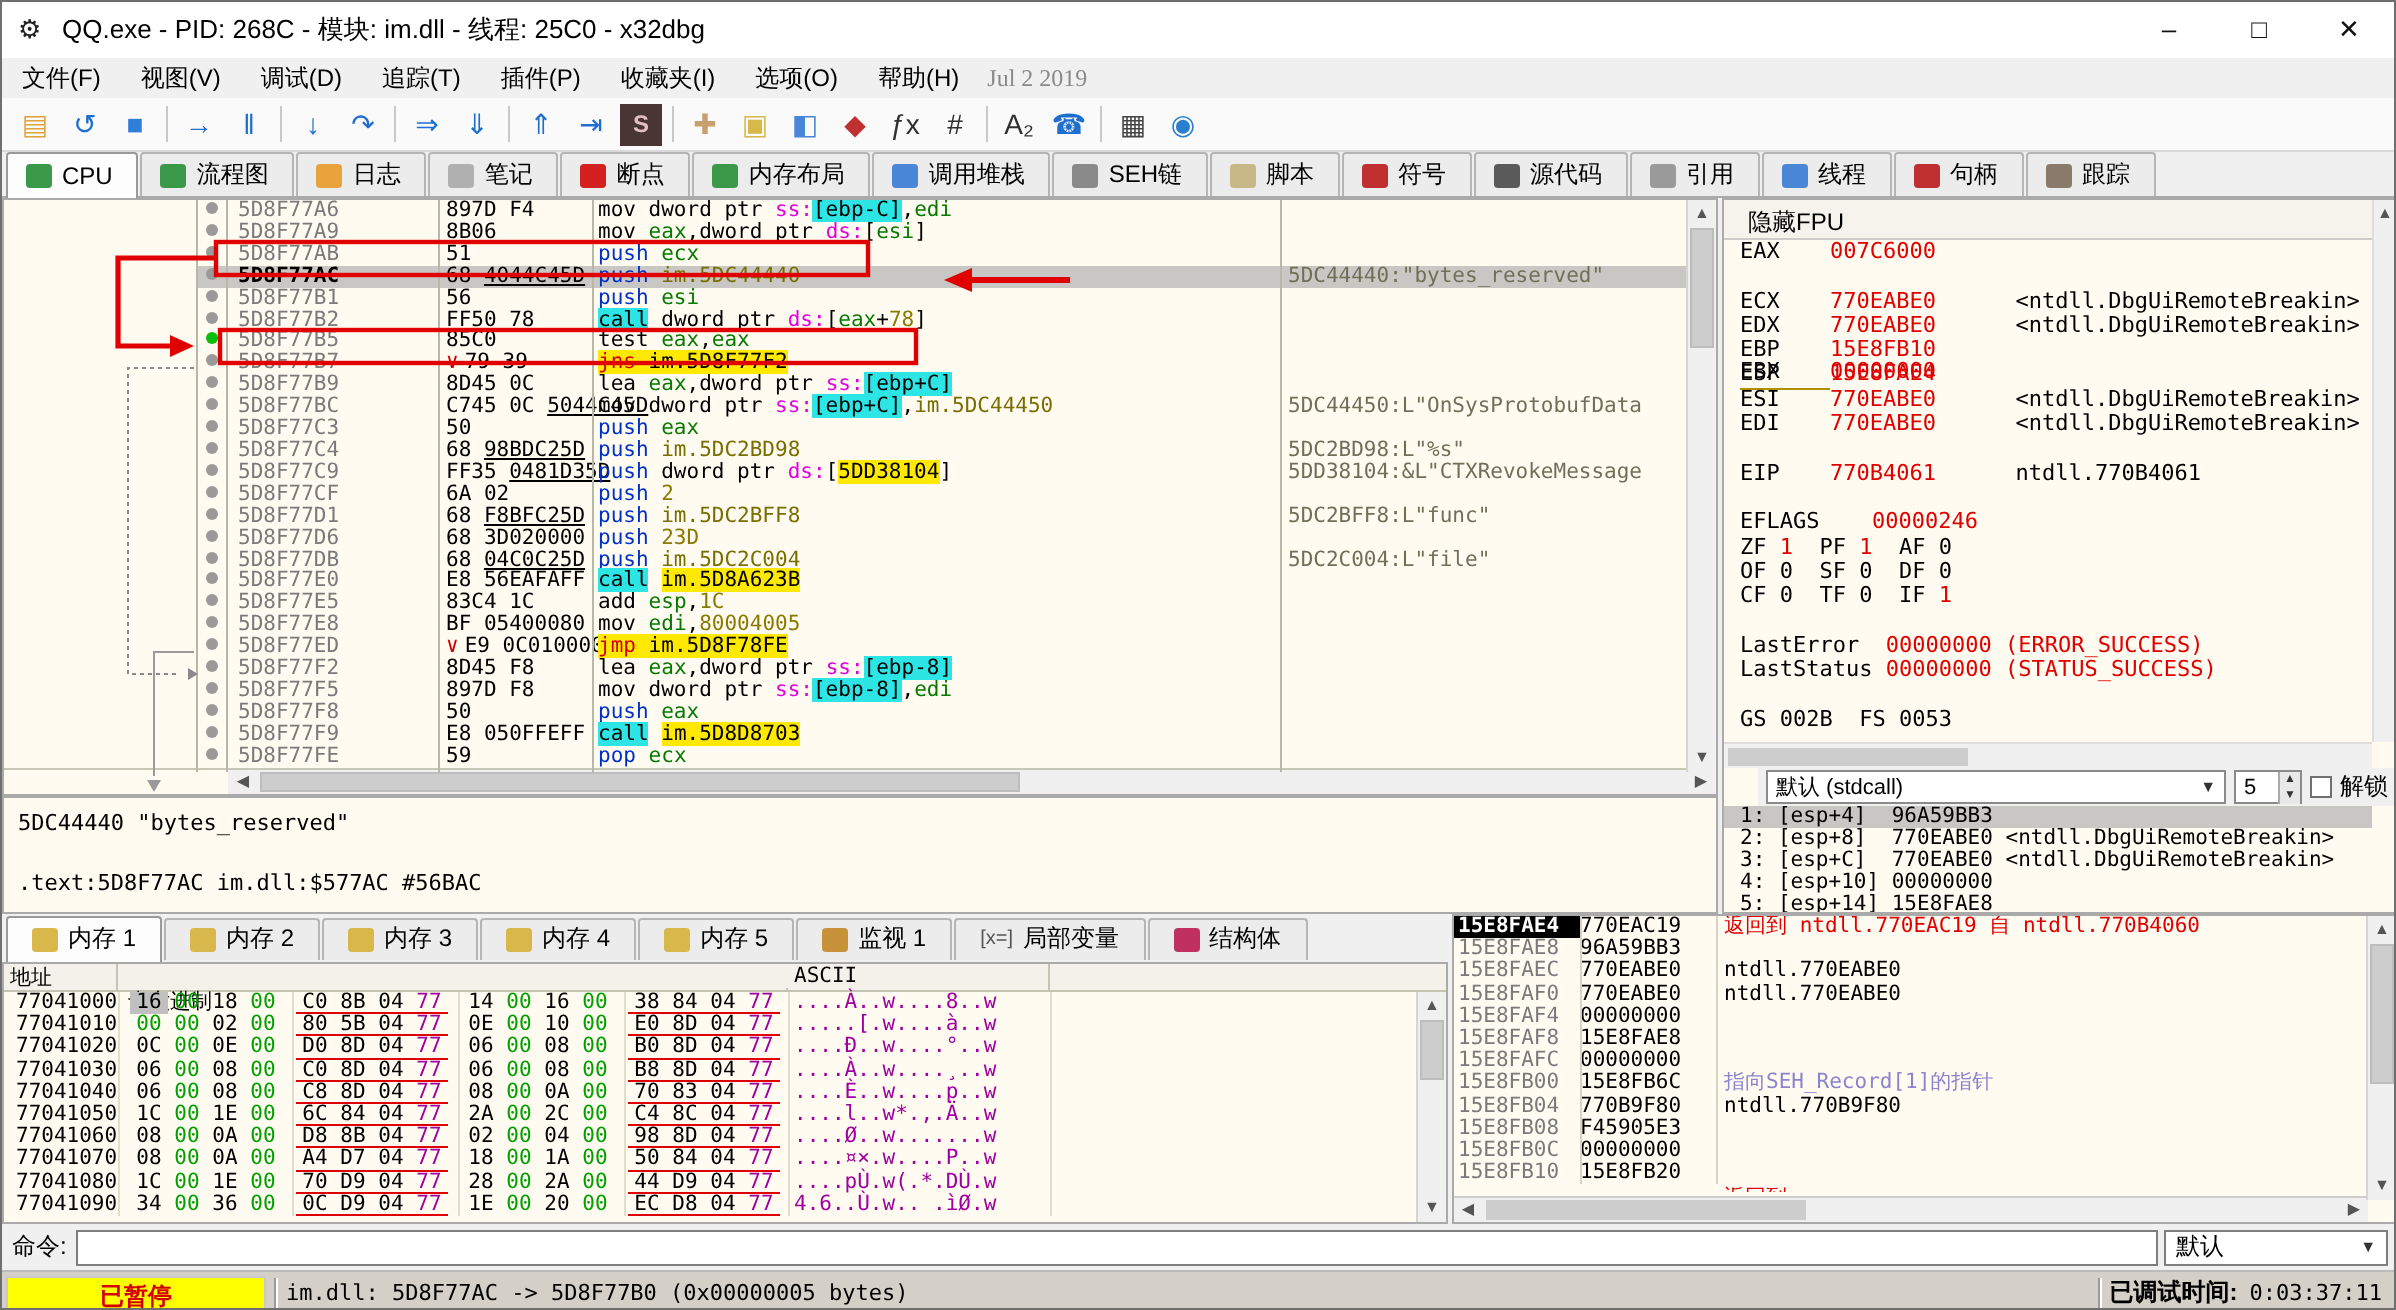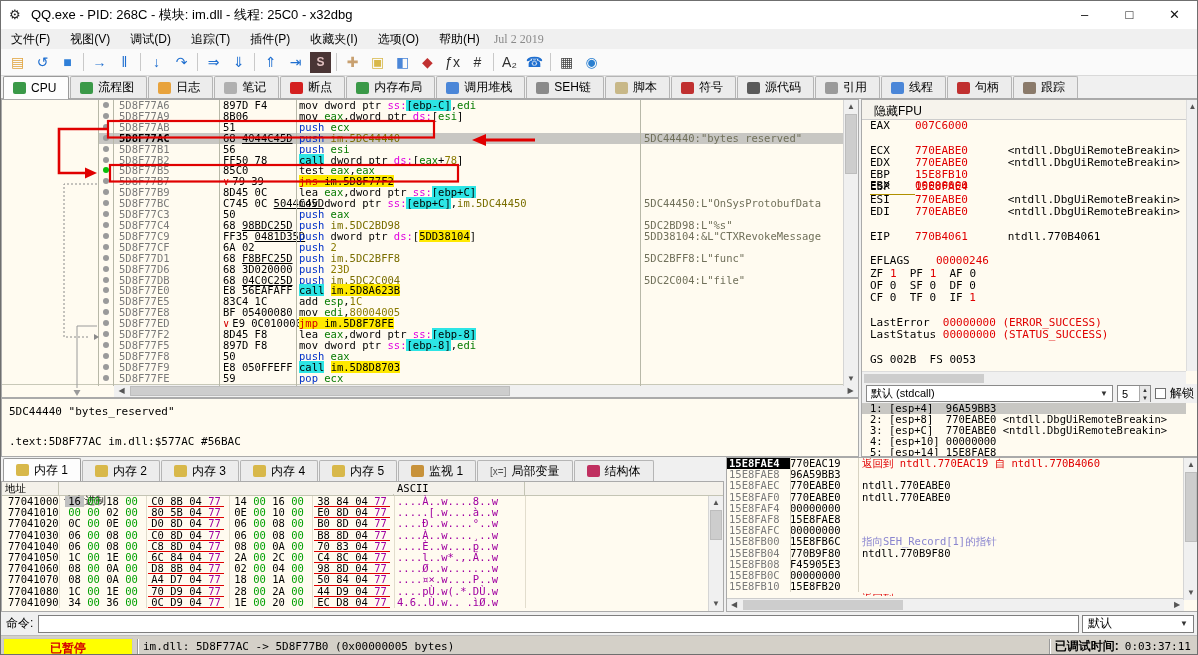--- a/index.html
+++ b/index.html
@@ -67,40 +67,40 @@
 
   
   .regs{left:860px;top:0;width:338px;height:358px;}
   .reg-header{height:20px;background:#f6f3ec;border-bottom:1px solid #ccc;padding:3px 0 0 12px;font-size:12px;color:#000;}
   .reg-body{position:absolute;top:20px;left:0;right:12px;height:251px;overflow:hidden;font-family:"DejaVu Sans Mono",monospace;font-size:11px;}
   .regline{height:12.3px;line-height:12.3px;white-space:pre;padding-left:8px;}
   .rg-k{color:#000;} .rg-r{color:#e00000;} .rg-u{color:#000;border-bottom:1.5px solid #b09000;}
   .reg-vscroll{position:absolute;right:0;top:0;width:12px;height:271px;background:#f0f0f0;border-left:1px solid #ddd;}
   .reg-hscroll{position:absolute;left:0;right:12px;top:271px;height:13px;background:#f0f0f0;border-top:1px solid #ddd;}
   .reg-hthumb{position:absolute;left:2px;top:2px;width:120px;height:9px;background:#cdcdcd;}
-  .conv-row{position:absolute;left:0;right:0;top:284px;height:19px;display:flex;align-items:center;gap:4px;padding:0 4px;background:#f0f0f0;}
+  .conv-row{position:absolute;left:17px;right:0;top:284px;height:19px;display:flex;align-items:center;gap:4px;padding:0 4px;background:#f0f0f0;}
   .conv-select{flex:1;height:17px;border:1px solid #8a8a8a;background:#fff;display:flex;align-items:center;padding:0 4px;font-size:11px;}
   .conv-select .arr{margin-left:auto;font-size:8px;color:#333;}
   .spinbox{width:34px;height:17px;border:1px solid #8a8a8a;background:#fff;display:flex;align-items:center;font-size:11px;}
   .spinbox .num{flex:1;padding-left:4px;}
   .spinbox .ud{width:11px;font-size:6px;line-height:8px;text-align:center;color:#333;background:#e8e8e8;border-left:1px solid #aaa;}
   .chk{width:11px;height:11px;border:1px solid #707070;background:#fff;display:inline-block;}
   .args{position:absolute;left:0;right:12px;top:303px;height:55px;overflow:hidden;font-family:"DejaVu Sans Mono",monospace;font-size:10.5px;background:#fffbf0;}
   .argrow{height:11px;line-height:11px;white-space:pre;padding-left:8px;color:#000;}
   .argrow.sel{background:#c8c7c3;}
 
   
   .vscroll{position:absolute;width:15px;background:#f0f0f0;border-left:1px solid #d5d5d5;}
   .vs-btn{height:14px;text-align:center;font-size:8px;color:#555;line-height:14px;}
   .vs-thumb{position:absolute;left:1px;width:12px;background:#cdcdcd;border:1px solid #bdbdbd;}
 
   
   .bottom{position:relative;height:155px;background:#f0f0f0;}
   .dumpwrap{position:absolute;left:0;top:0;width:723px;height:155px;}
-  .dumptabs{height:24px;display:flex;align-items:flex-end;background:#f0f0f0;padding-left:2px;}
+  .dumptabs{height:24px;display:flex;align-items:center;background:#f0f0f0;padding-left:2px;}
   .dtab{display:flex;align-items:center;gap:5px;padding:3px 12px;border:1px solid #b5b5b5;border-bottom:none;background:#ececec;margin-right:1px;height:21px;font-size:12px;border-radius:2px 2px 0 0;}
   .dtab.active{background:#fdfdfd;height:23px;border-color:#9a9a9a;}
   .dump{position:absolute;left:0;top:24px;width:723px;height:131px;background:#fffbf0;border:1px solid #aaa;overflow:hidden;}
   .dump-header{height:14px;background:#f4f1ea;border-bottom:1px solid #c4c4b4;font-family:"DejaVu Sans Mono",monospace;font-size:10.5px;display:flex;color:#000;}
   .dh-addr{width:57px;padding-left:3px;border-right:1px solid #c4c4b4;}
   .dh-hex{width:335px;padding-left:5px;border-right:1px solid #c4c4b4;margin-top:12px;}
   .dh-ascii{width:131px;padding-left:3px;border-right:1px solid #c4c4b4;}
   .dumprows{position:relative;font-family:"DejaVu Sans Mono",monospace;font-size:10.5px;}
   .durow{display:flex;height:11.2px;line-height:11.2px;}
   .du-addr{width:57px;padding-left:6px;color:#000;}

